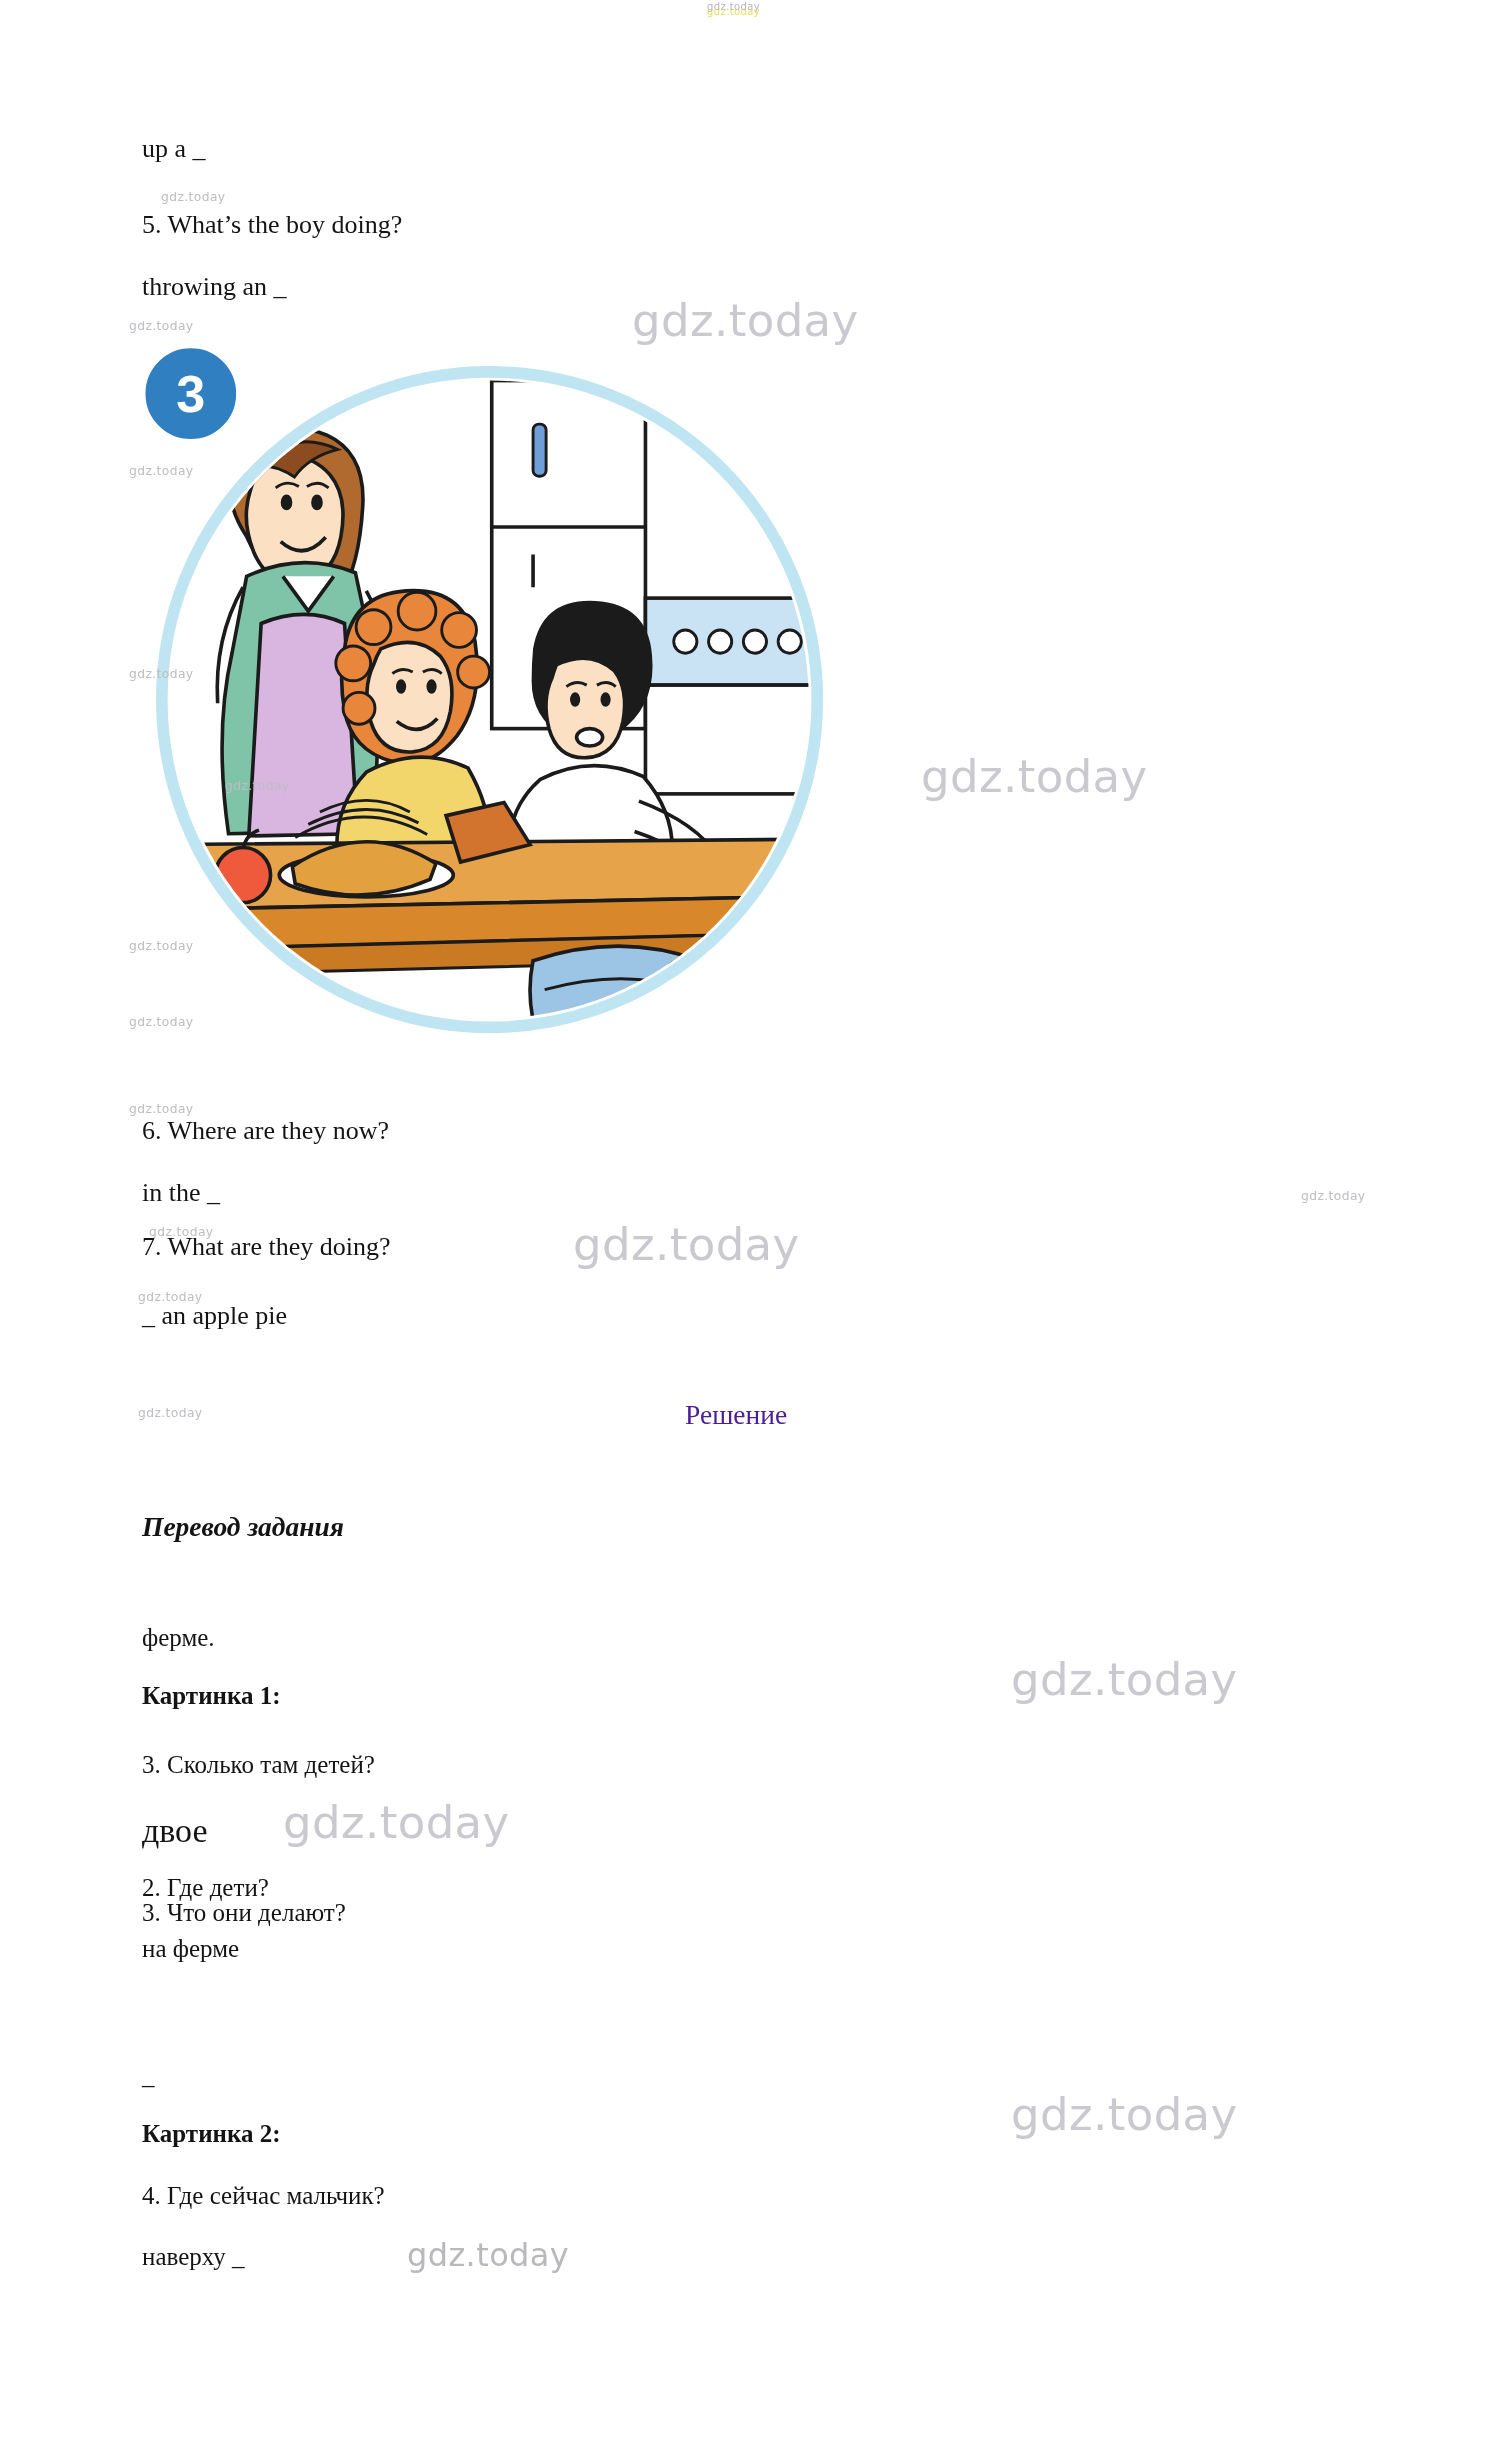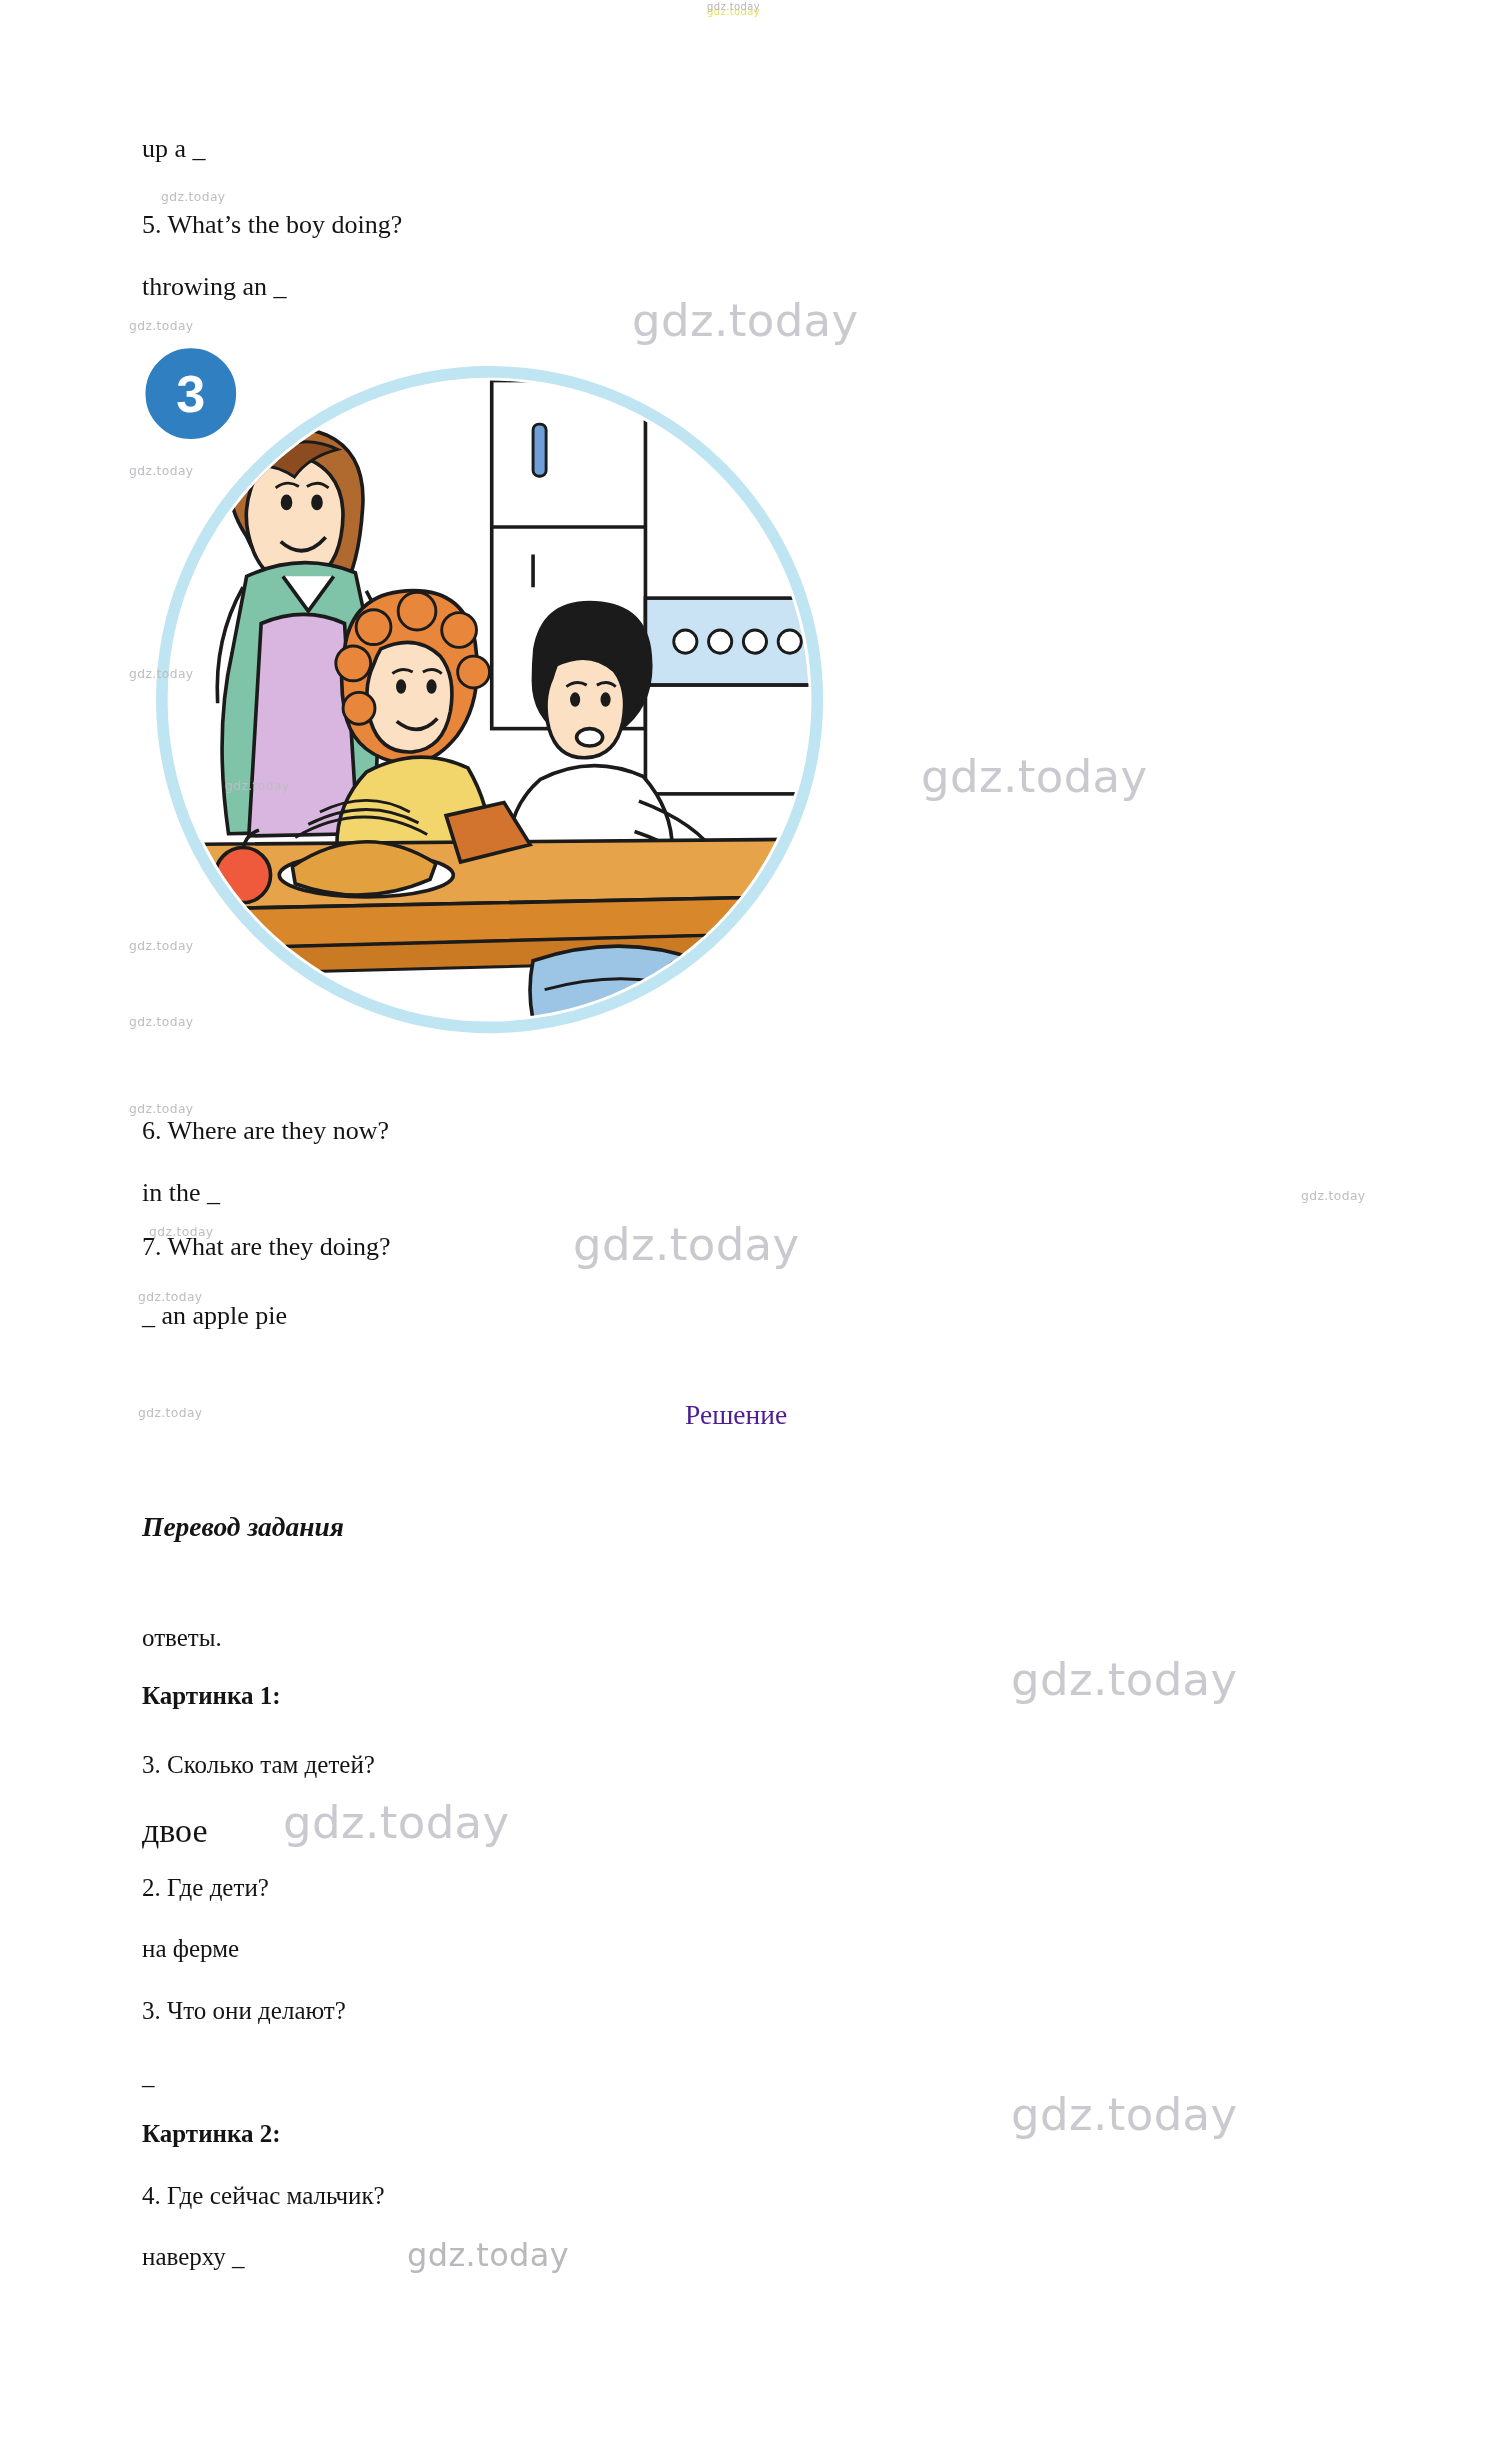--- a/index.html
+++ b/index.html
@@ -220,34 +220,34 @@
   <span class="wm wm-sm" style="left:138px; top:1290px;">gdz.today</span>
   <span class="txt" style="left:129px; top:1301px; font-size:26px;">_ an apple pie</span>
 
   <span class="wm wm-big" style="left:573px; top:1218px;">gdz.today</span>
   <span class="wm wm-sm" style="left:1301px; top:1189px;">gdz.today</span>
 
   <span class="wm wm-sm" style="left:138px; top:1406px;">gdz.today</span>
   <span class="solution-heading" style="left:685px; top:1399px; font-size:27.5px;">Решение</span>
 
   <span class="txt txt-bi" style="left:129px; top:1511px; font-size:27.5px;">Перевод задания</span>
-  <span class="txt" style="left:129px; top:1624px; font-size:25px;">ответы.</span>
+  <span class="txt" style="left:129px; top:1624px; font-size:25px;">ферме.</span>
 
   <span class="wm wm-big" style="left:1011px; top:1653px;">gdz.today</span>
 
   <span class="txt txt-b" style="left:129px; top:1682px; font-size:25px;">Картинка 1:</span>
 
   <span class="txt" style="left:129px; top:1751px; font-size:25px;">3. Сколько там детей?</span>
   <span class="txt" style="left:129px; top:1812px; font-size:34px;">двое</span>
   <span class="wm wm-big" style="left:283px; top:1796px;">gdz.today</span>
 
   <span class="txt" style="left:129px; top:1874px; font-size:25px;">2. Где дети?</span>
   <span class="txt" style="left:129px; top:1935px; font-size:25px;">на ферме</span>
 
-  <span class="txt" style="left:129px; top:1997px; font-size:25px;">3. Что они делают?</span>
+  <span class="txt" style="left:129px; top:1899px; font-size:25px;">3. Что они делают?</span>
   <span class="txt" style="left:129px; top:2062px; font-size:25px;">_</span>
 
   <span class="wm wm-big" style="left:1011px; top:2088px;">gdz.today</span>
 
   <span class="txt txt-b" style="left:129px; top:2120px; font-size:25px;">Картинка 2:</span>
   <span class="txt" style="left:129px; top:2182px; font-size:25px;">4. Где сейчас мальчик?</span>
   <span class="txt" style="left:129px; top:2243px; font-size:25px;">наверху _</span>
 
   <span class="wm" style="left:407px; top:2236px; font-size:32px;">gdz.today</span>
 

